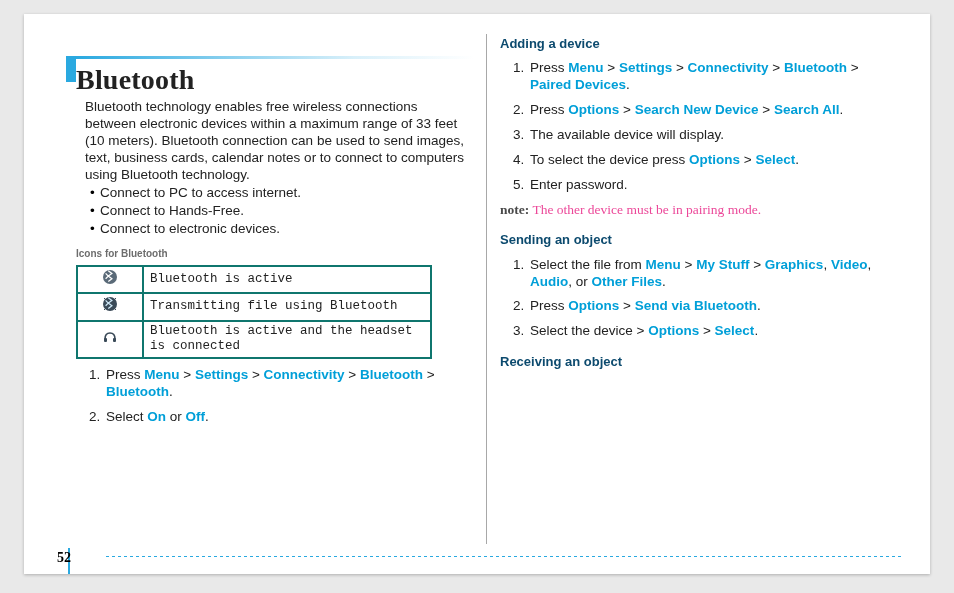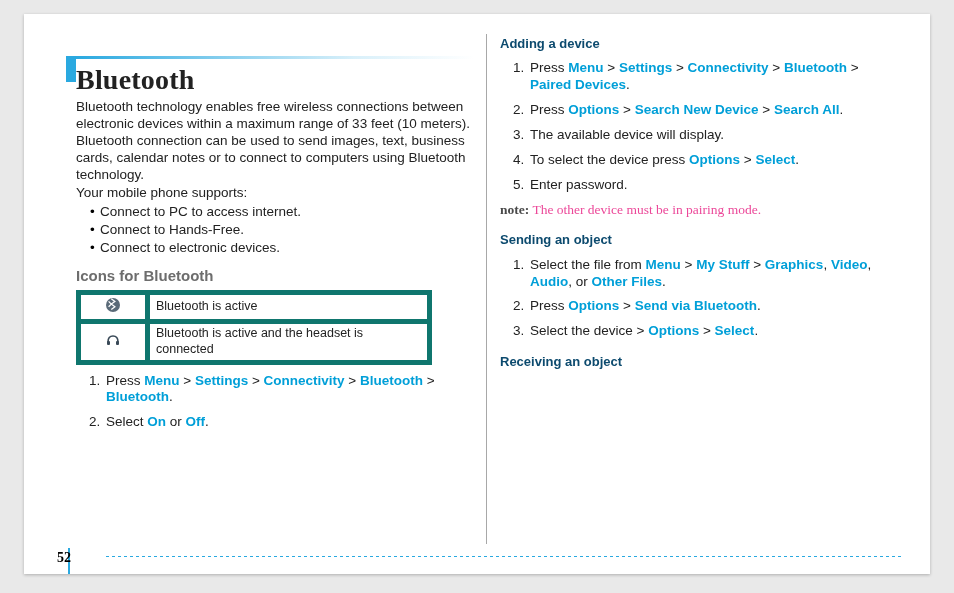--- a/index.html
+++ b/index.html
@@ -47,50 +47,51 @@
   }
   h1.page-title{
     margin:0 0 2px 0;
     font-family:Georgia,"Times New Roman",serif;
     font-size:28px;
     font-weight:bold;
     letter-spacing:.2px;
   }
   h2.sub-h{
     margin:10px 0 4px 0;
-    font-size:15px;
+    font-size:10px;
     font-weight:bold;
     color:#6d6d6d;
   }
   h3.sec-h{
     margin:6px 0 2px 0;
     font-size:13px;
     font-weight:bold;
     color:#0c4a6e;
   }
-  p.para{margin:2px 0}
+  p.para{margin:2px 9px}
   ul.bullets{margin:2px 0 4px 0;padding-left:14px}
   ul.bullets li{list-style:none;position:relative;padding-left:10px;margin:1px 0}
   ul.bullets li:before{content:"•";position:absolute;left:0;color:#000}
   ol.steps{margin:2px 0 4px 0;padding-left:28px}
   ol.steps li{margin:8px 0;padding-left:2px}
   .kw{color:#009fd8;font-weight:bold}
   .note-line{margin:2px 0 6px 0}
   .note-label{font-family:Georgia,"Times New Roman",serif;font-weight:bold;color:#4a4a4a}
   .note-text{font-family:Georgia,"Times New Roman",serif;color:#ec4899}
   table.icons{
     border-collapse:collapse;
     width:356px;
     margin:4px 0 8px 0;
     font-size:12.5px;
   }
   table.icons td{
-    border:5px solid #0f766e;
+    border:2px solid #0f766e;
     padding:2px 6px;
     vertical-align:middle;
+    font-family:Liberation Mono, monospace;
   }
   table.icons td.icon-cell{width:52px;text-align:center;background:#fff}
   .bt-icon{display:inline-block;width:16px;height:16px;position:relative}
   .bt-icon svg{width:16px;height:16px;display:block}
   .footer{
     position:absolute;
     left:0;right:0;bottom:0;height:26px;
   }
   .footer .rule-dash{
     position:absolute;left:46px;right:28px;top:8px;height:1px;
@@ -113,21 +114,20 @@
 
 <div class="page">
   <div class="content">
     <div class="accent-bar"></div>
     <div class="accent-tail"></div>
     <div class="col-divider"></div>
 
     <div class="col col-left">
       <h1 class="page-title">Bluetooth</h1>
       <p class="para">Bluetooth technology enables free wireless connections between electronic devices within a maximum range of 33 feet (10 meters). Bluetooth connection can be used to send images, text, business cards, calendar notes or to connect to computers using Bluetooth technology.</p>
-      <p class="para">Your mobile phone supports:</p>
       <ul class="bullets">
         <li>Connect to PC to access internet.</li>
         <li>Connect to Hands-Free.</li>
         <li>Connect to electronic devices.</li>
       </ul>
 
       <h2 class="sub-h">Icons for Bluetooth</h2>
       <table class="icons">
         <tbody>
             <tr>
@@ -138,20 +138,32 @@
                     <path d="M7 3 L11 6 L7 9 L11 12 L7 15 M7 9 L4 6 M7 9 L4 12" stroke="#fff" stroke-width="1.4" fill="none" transform="translate(0,-1) scale(.9)"></path>
                   </svg>
             </span>
           </td>
           <td>Bluetooth is active</td>
         </tr>
         <tr>
           <td class="icon-cell">
             <span class="bt-icon">
               <svg viewBox="0 0 16 16">
+                    <circle cx="8" cy="8" r="7" fill="#3a4a58"></circle>
+                    <path d="M7 3 L11 6 L7 9 L11 12 L7 15 M7 9 L4 6 M7 9 L4 12" stroke="#cfe8f7" stroke-width="1.4" fill="none" transform="translate(0,-1) scale(.9)"></path>
+                    <path d="M12 4 L14 2 M12 12 L14 14 M2 2 L4 4 M2 14 L4 12" stroke="#3a4a58" stroke-width="1"></path>
+                  </svg>
+            </span>
+          </td>
+          <td>Transmitting file using Bluetooth</td>
+        </tr>
+        <tr>
+          <td class="icon-cell">
+            <span class="bt-icon">
+              <svg viewBox="0 0 16 16">
                     <path d="M3 10 Q3 4 8 4 Q13 4 13 10" stroke="#3a4a58" stroke-width="1.6" fill="none"></path>
                     <rect x="2" y="9" width="3" height="4" rx="1" fill="#3a4a58"></rect>
                     <rect x="11" y="9" width="3" height="4" rx="1" fill="#3a4a58"></rect>
                   </svg>
             </span>
           </td>
           <td>Bluetooth is active and the headset is connected</td>
         </tr>
       </tbody>
         </table>

